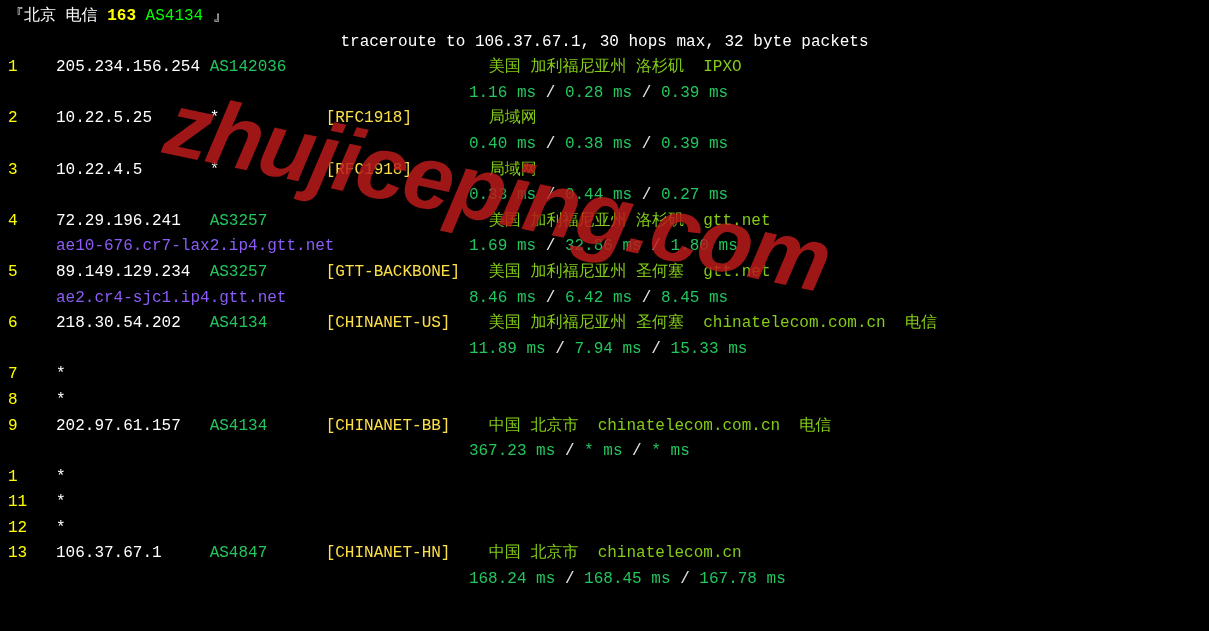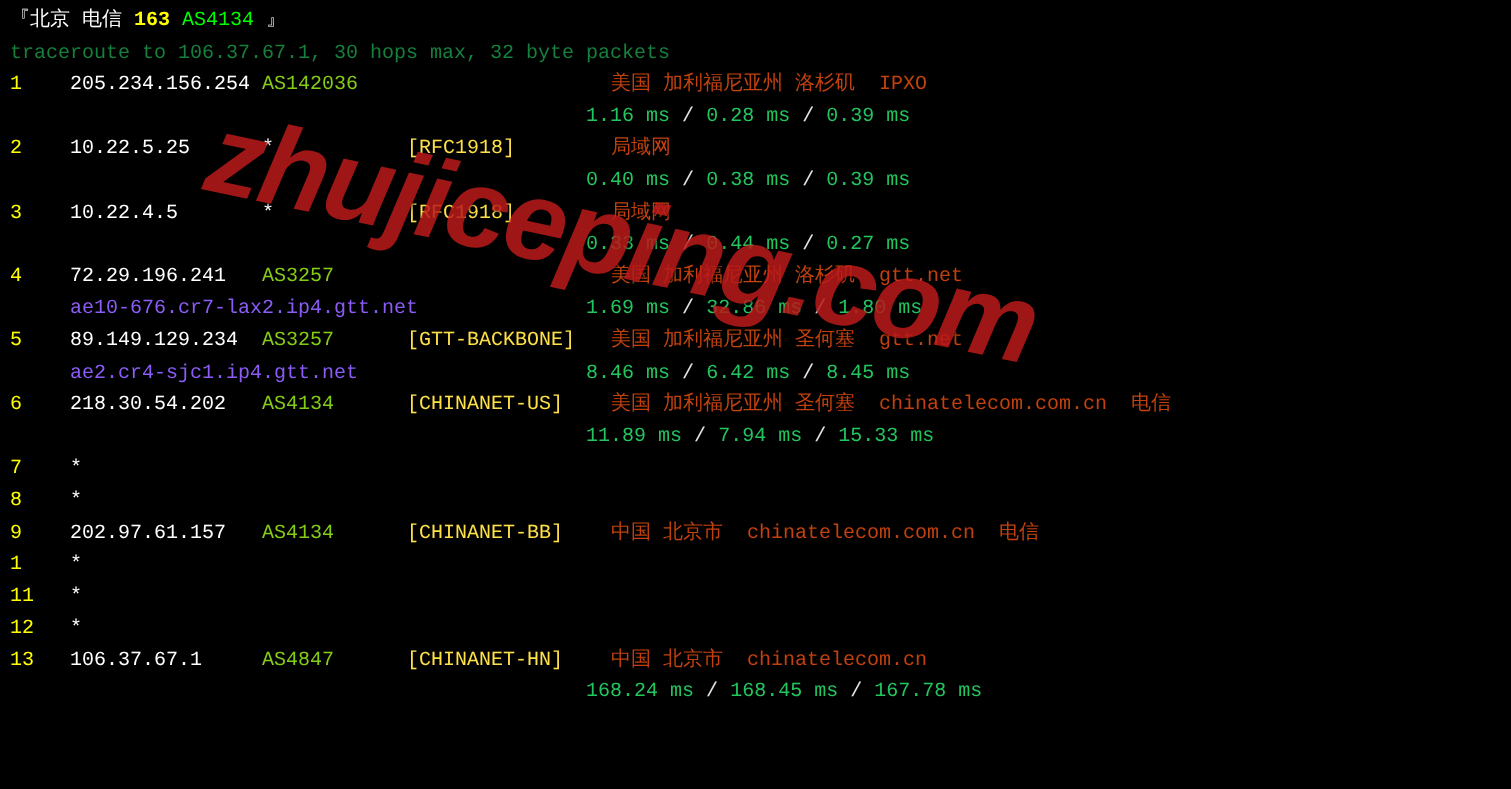--- a/index.html
+++ b/index.html
@@ -11,27 +11,27 @@
     font-size: 16px;
     line-height: 1.6;
     width: 1209px;
     box-sizing: border-box;
     position: relative;
     overflow: hidden;
   }
   .header-line .white  { color: #ffffff; }
   .header-line .yellow { color: #ffff00; font-weight: bold; }
   .header-line .green  { color: #00ff00; }
-  .cmd-line { color: #15803d; }
+  .cmd-line { color: #ffffff; text-align: center; }
   .hop-row { white-space: pre; }
   .num-col   { display:inline-block; width: 5ch;  color:#ffff00; vertical-align:top;}
   .ip-col    { display:inline-block; width:16ch;  color:#ffffff; vertical-align:top;}
-  .as-col    { display:inline-block; width:10ch;  color:#84cc16; vertical-align:top;}
+  .as-col    { display:inline-block; width:10ch;  color:#22c55e; vertical-align:top;}
   .tag-col   { display:inline-block; width:17ch;  color:#fde047; vertical-align:top;margin-left:20px;}
-  .loc-col   { display:inline-block; color:#c2410c; vertical-align:top;}
+  .loc-col   { display:inline-block; color:#84cc16; vertical-align:top;}
   .as-star   { color:#ffffff; }
   .rtt-row   { white-space: pre; }
   .rtt-pad   { display:inline-block; width:48ch; }
   .rtt-val   { color:#22c55e; }
   .rtt-sep   { color:#e5e5e5; }
   .rev-pad   { display:inline-block; width:5ch; }
   .rev-host  { color:#8b5cf6;margin-top:13px; }
   .star-line .num-col { }
   .star-line .star { color:#ffffff; }
   .final-spacer { height: 4px; }
@@ -72,20 +72,21 @@
     <div class="rtt-row"><span class="rtt-pad"></span><span class="rtt-val">0.33 ms</span><span class="rtt-sep"> / </span><span class="rtt-val">0.44 ms</span><span class="rtt-sep"> / </span><span class="rtt-val">0.27 ms</span></div>
     <div class="hop-row"><span class="num-col">4</span><span class="ip-col">72.29.196.241</span><span class="as-col">AS3257</span><span class="tag-col"></span><span class="loc-col">美国 加利福尼亚州 洛杉矶  gtt.net</span></div>
     <div class="rtt-row"><span class="rtt-pad"><span class="rev-pad"></span><span class="rev-host">ae10-676.cr7-lax2.ip4.gtt.net</span></span><span class="rtt-val">1.69 ms</span><span class="rtt-sep"> / </span><span class="rtt-val">32.86 ms</span><span class="rtt-sep"> / </span><span class="rtt-val">1.80 ms</span></div>
     <div class="hop-row"><span class="num-col">5</span><span class="ip-col">89.149.129.234</span><span class="as-col">AS3257</span><span class="tag-col">[GTT-BACKBONE]</span><span class="loc-col">美国 加利福尼亚州 圣何塞  gtt.net</span></div>
     <div class="rtt-row"><span class="rtt-pad"><span class="rev-pad"></span><span class="rev-host">ae2.cr4-sjc1.ip4.gtt.net</span></span><span class="rtt-val">8.46 ms</span><span class="rtt-sep"> / </span><span class="rtt-val">6.42 ms</span><span class="rtt-sep"> / </span><span class="rtt-val">8.45 ms</span></div>
     <div class="hop-row"><span class="num-col">6</span><span class="ip-col">218.30.54.202</span><span class="as-col">AS4134</span><span class="tag-col">[CHINANET-US]</span><span class="loc-col">美国 加利福尼亚州 圣何塞  chinatelecom.com.cn  电信</span></div>
     <div class="rtt-row"><span class="rtt-pad"></span><span class="rtt-val">11.89 ms</span><span class="rtt-sep"> / </span><span class="rtt-val">7.94 ms</span><span class="rtt-sep"> / </span><span class="rtt-val">15.33 ms</span></div>
     <div class="hop-row star-line"><span class="num-col">7</span><span class="star">*</span></div>
     <div class="hop-row star-line"><span class="num-col">8</span><span class="star">*</span></div>
     <div class="hop-row"><span class="num-col">9</span><span class="ip-col">202.97.61.157</span><span class="as-col">AS4134</span><span class="tag-col">[CHINANET-BB]</span><span class="loc-col">中国 北京市  chinatelecom.com.cn  电信</span></div>
+    <div class="rtt-row"><span class="rtt-pad"></span><span class="rtt-val">367.23 ms</span><span class="rtt-sep"> / </span><span class="rtt-val">* ms</span><span class="rtt-sep"> / </span><span class="rtt-val">* ms</span></div>
     <div class="hop-row star-line"><span class="num-col">1</span><span class="star">*</span></div>
     <div class="hop-row star-line"><span class="num-col">11</span><span class="star">*</span></div>
     <div class="hop-row star-line"><span class="num-col">12</span><span class="star">*</span></div>
     <div class="hop-row"><span class="num-col">13</span><span class="ip-col">106.37.67.1</span><span class="as-col">AS4847</span><span class="tag-col">[CHINANET-HN]</span><span class="loc-col">中国 北京市  chinatelecom.cn</span></div>
     <div class="rtt-row"><span class="rtt-pad"></span><span class="rtt-val">168.24 ms</span><span class="rtt-sep"> / </span><span class="rtt-val">168.45 ms</span><span class="rtt-sep"> / </span><span class="rtt-val">167.78 ms</span></div>
   </div>
 
 <div class="final-spacer"></div>
 
 </body></html>

